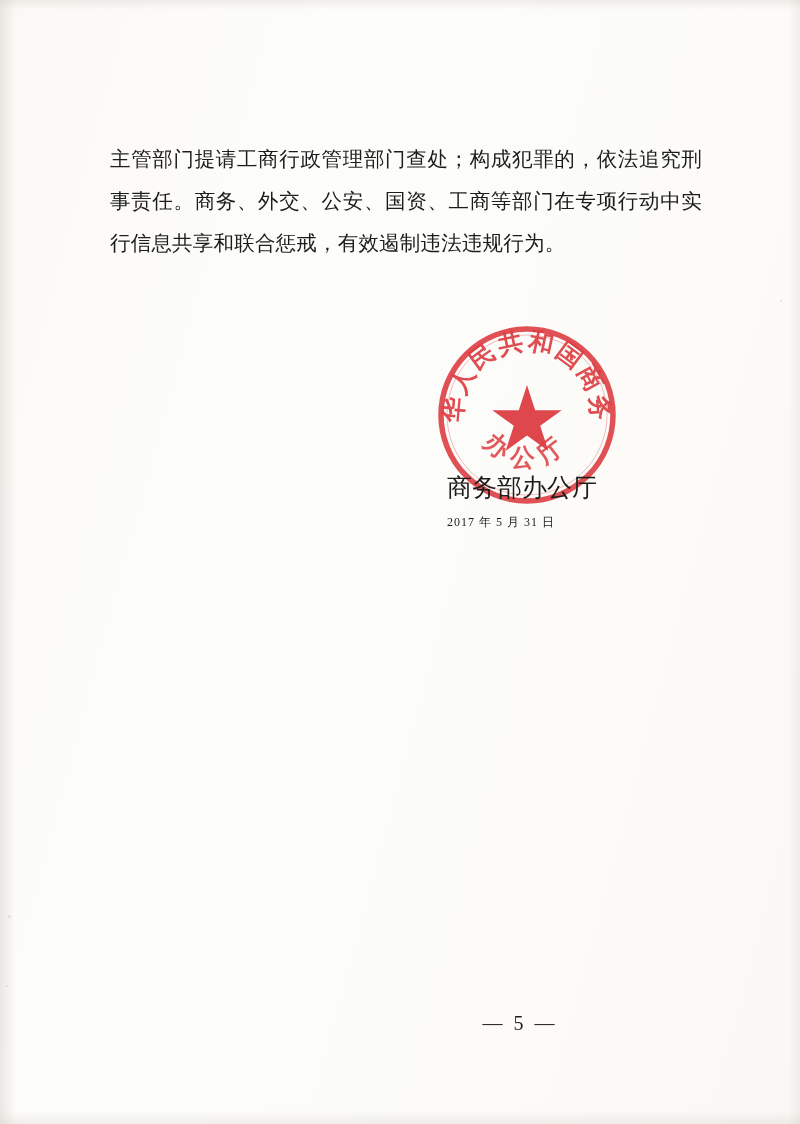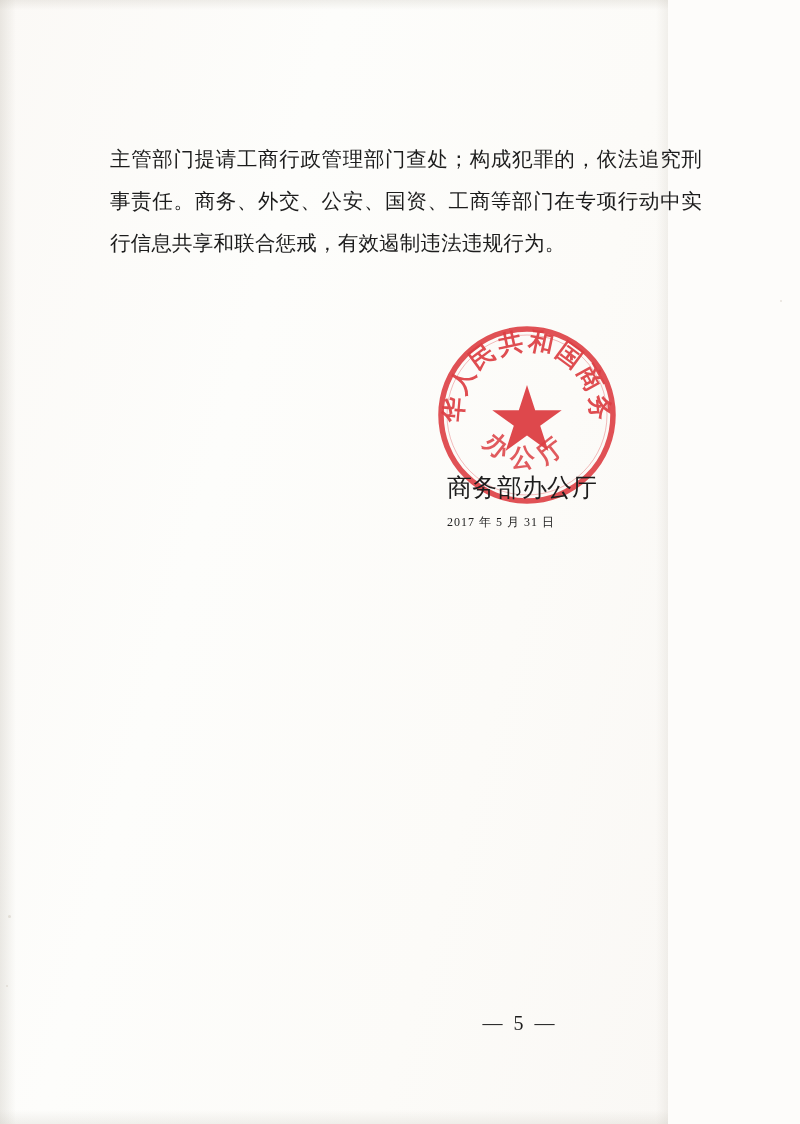--- a/index.html
+++ b/index.html
@@ -9,21 +9,21 @@
   body {
     width: 800px;
     height: 1124px;
     background: #fdfcfa;
     font-family: "Liberation Serif", serif;
     overflow: hidden;
     position: relative;
   }
   .page {
     position: relative;
-    width: 668px;
+    width: 800px;
     height: 1124px;
     background: linear-gradient(105deg, #fbf9f6 0%, #fdfdfb 35%, #fcfbf8 70%, #faf8f5 100%);
     box-sizing: border-box;
   }
   
   .edge-left {
     position: absolute;
     left: 0; top: 0;
     width: 16px; height: 100%;
     background: linear-gradient(to right, rgba(190,185,175,0.30), rgba(255,255,255,0));

